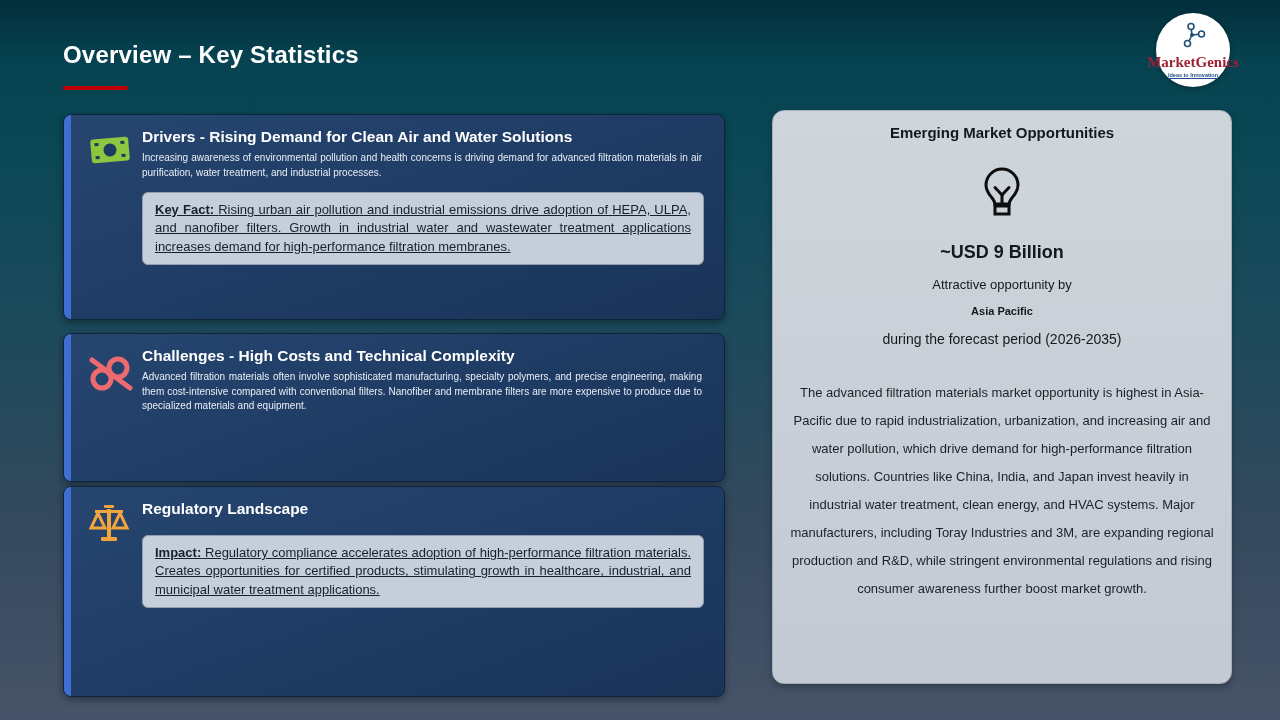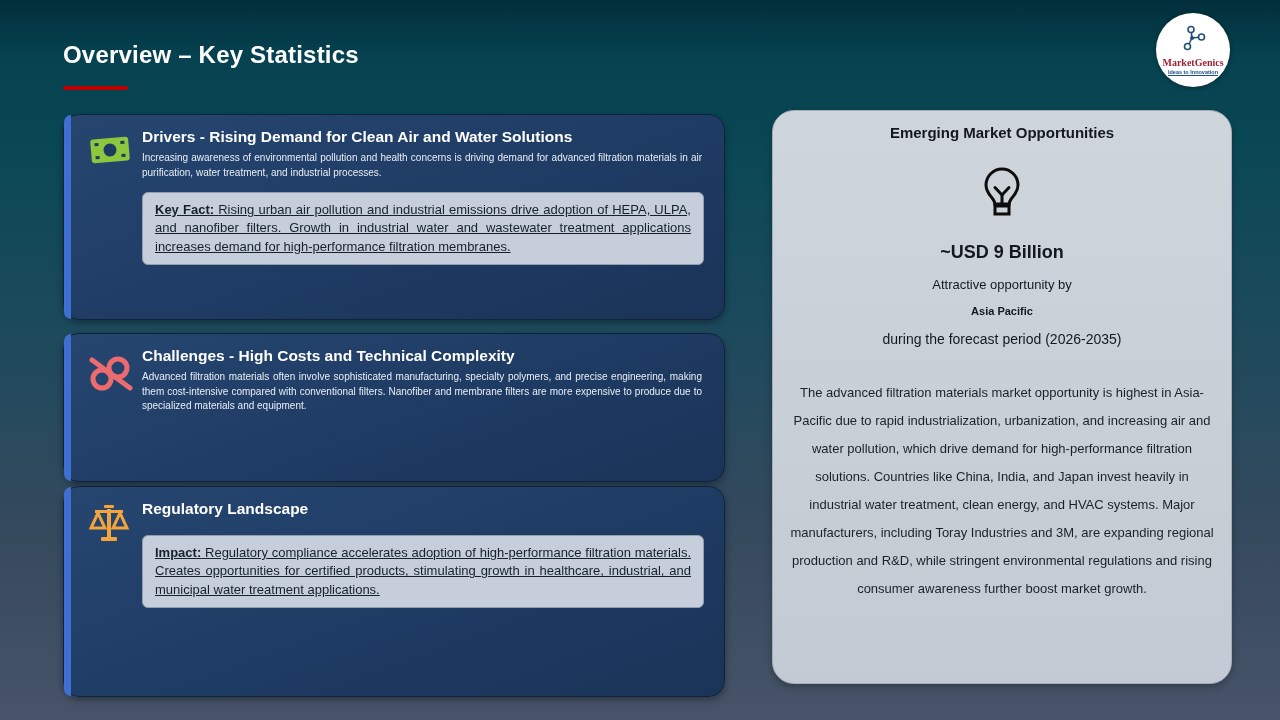--- a/index.html
+++ b/index.html
@@ -18,28 +18,28 @@
   .title-rule {
     position:absolute; left:63px; top:86px; width:65px; height:4px;
     background:#C00000; border-radius:2px;
   }
   .logo {
     position:absolute; left:1156px; top:13px; width:74px; height:74px;
     background:#ffffff; border-radius:50%;
     display:flex; flex-direction:column; align-items:center; justify-content:center;
     box-shadow:0 1px 5px rgba(0,0,0,.35);
   }
-  .logo-brand { font-family:"Liberation Serif", serif; font-weight:bold; font-size:10px; color:#9e2033; margin-top:2px; }
+  .logo-brand { font-family:"Liberation Serif", serif; font-weight:bold; font-size:15px; color:#9e2033; margin-top:2px; }
   .logo-tagline { font-size:5.5px; font-weight:bold; color:#20508c; text-decoration:underline; margin-top:1px; }
 
   
   .card {
     position:absolute; left:63px; width:662px;
     background:linear-gradient(160deg,#264670 0%,#1e3b63 55%,#1a3458 100%);
-    border:1px solid #10233d; border-radius:16px;
+    border:1px solid #10233d; border-radius:8px;
     box-shadow:0 3px 7px rgba(0,0,0,.35);
   }
   .card::before {
     content:""; position:absolute; left:0; top:0; bottom:0; width:7px;
     background:#3F6FD1; border-radius:8px 0 0 8px;
   }
   .card-icon { position:absolute; left:23px; top:16px; }
   .card-title {
     padding:13px 22px 5px 78px;
     font-size:15.5px; font-weight:bold; color:#ffffff;
@@ -56,21 +56,21 @@
   }
   .callout b { font-weight:bold; }
   .card-drivers    { top:114px; height:206px; }
   .card-challenges { top:333px; height:149px; }
   .card-regulatory { top:486px; height:211px; }
 
   
   .opportunity {
     position:absolute; left:772px; top:110px; width:460px; height:574px;
     background:linear-gradient(180deg,#ced5db 0%,#c3cad3 100%);
-    border:1px solid #a5aeb8; border-radius:22px;
+    border:1px solid #a5aeb8; border-radius:12px;
     text-align:center; color:#14191f;
     box-shadow:0 3px 7px rgba(0,0,0,.25);
   }
   .opp-title  { margin-top:13px; font-size:15px; font-weight:bold; }
   .opp-bulb   { margin-top:25px; }
   .opp-value  { margin-top:20px; font-size:18px; font-weight:bold; }
   .opp-lead   { margin-top:14px; font-size:13px; }
   .opp-region { margin-top:13px; font-size:11px; font-weight:bold; }
   .opp-period { margin-top:14px; font-size:14px; }
   .opp-desc   { margin:32px 16px 0; font-size:13px; line-height:28px; color:#1b2129; }

